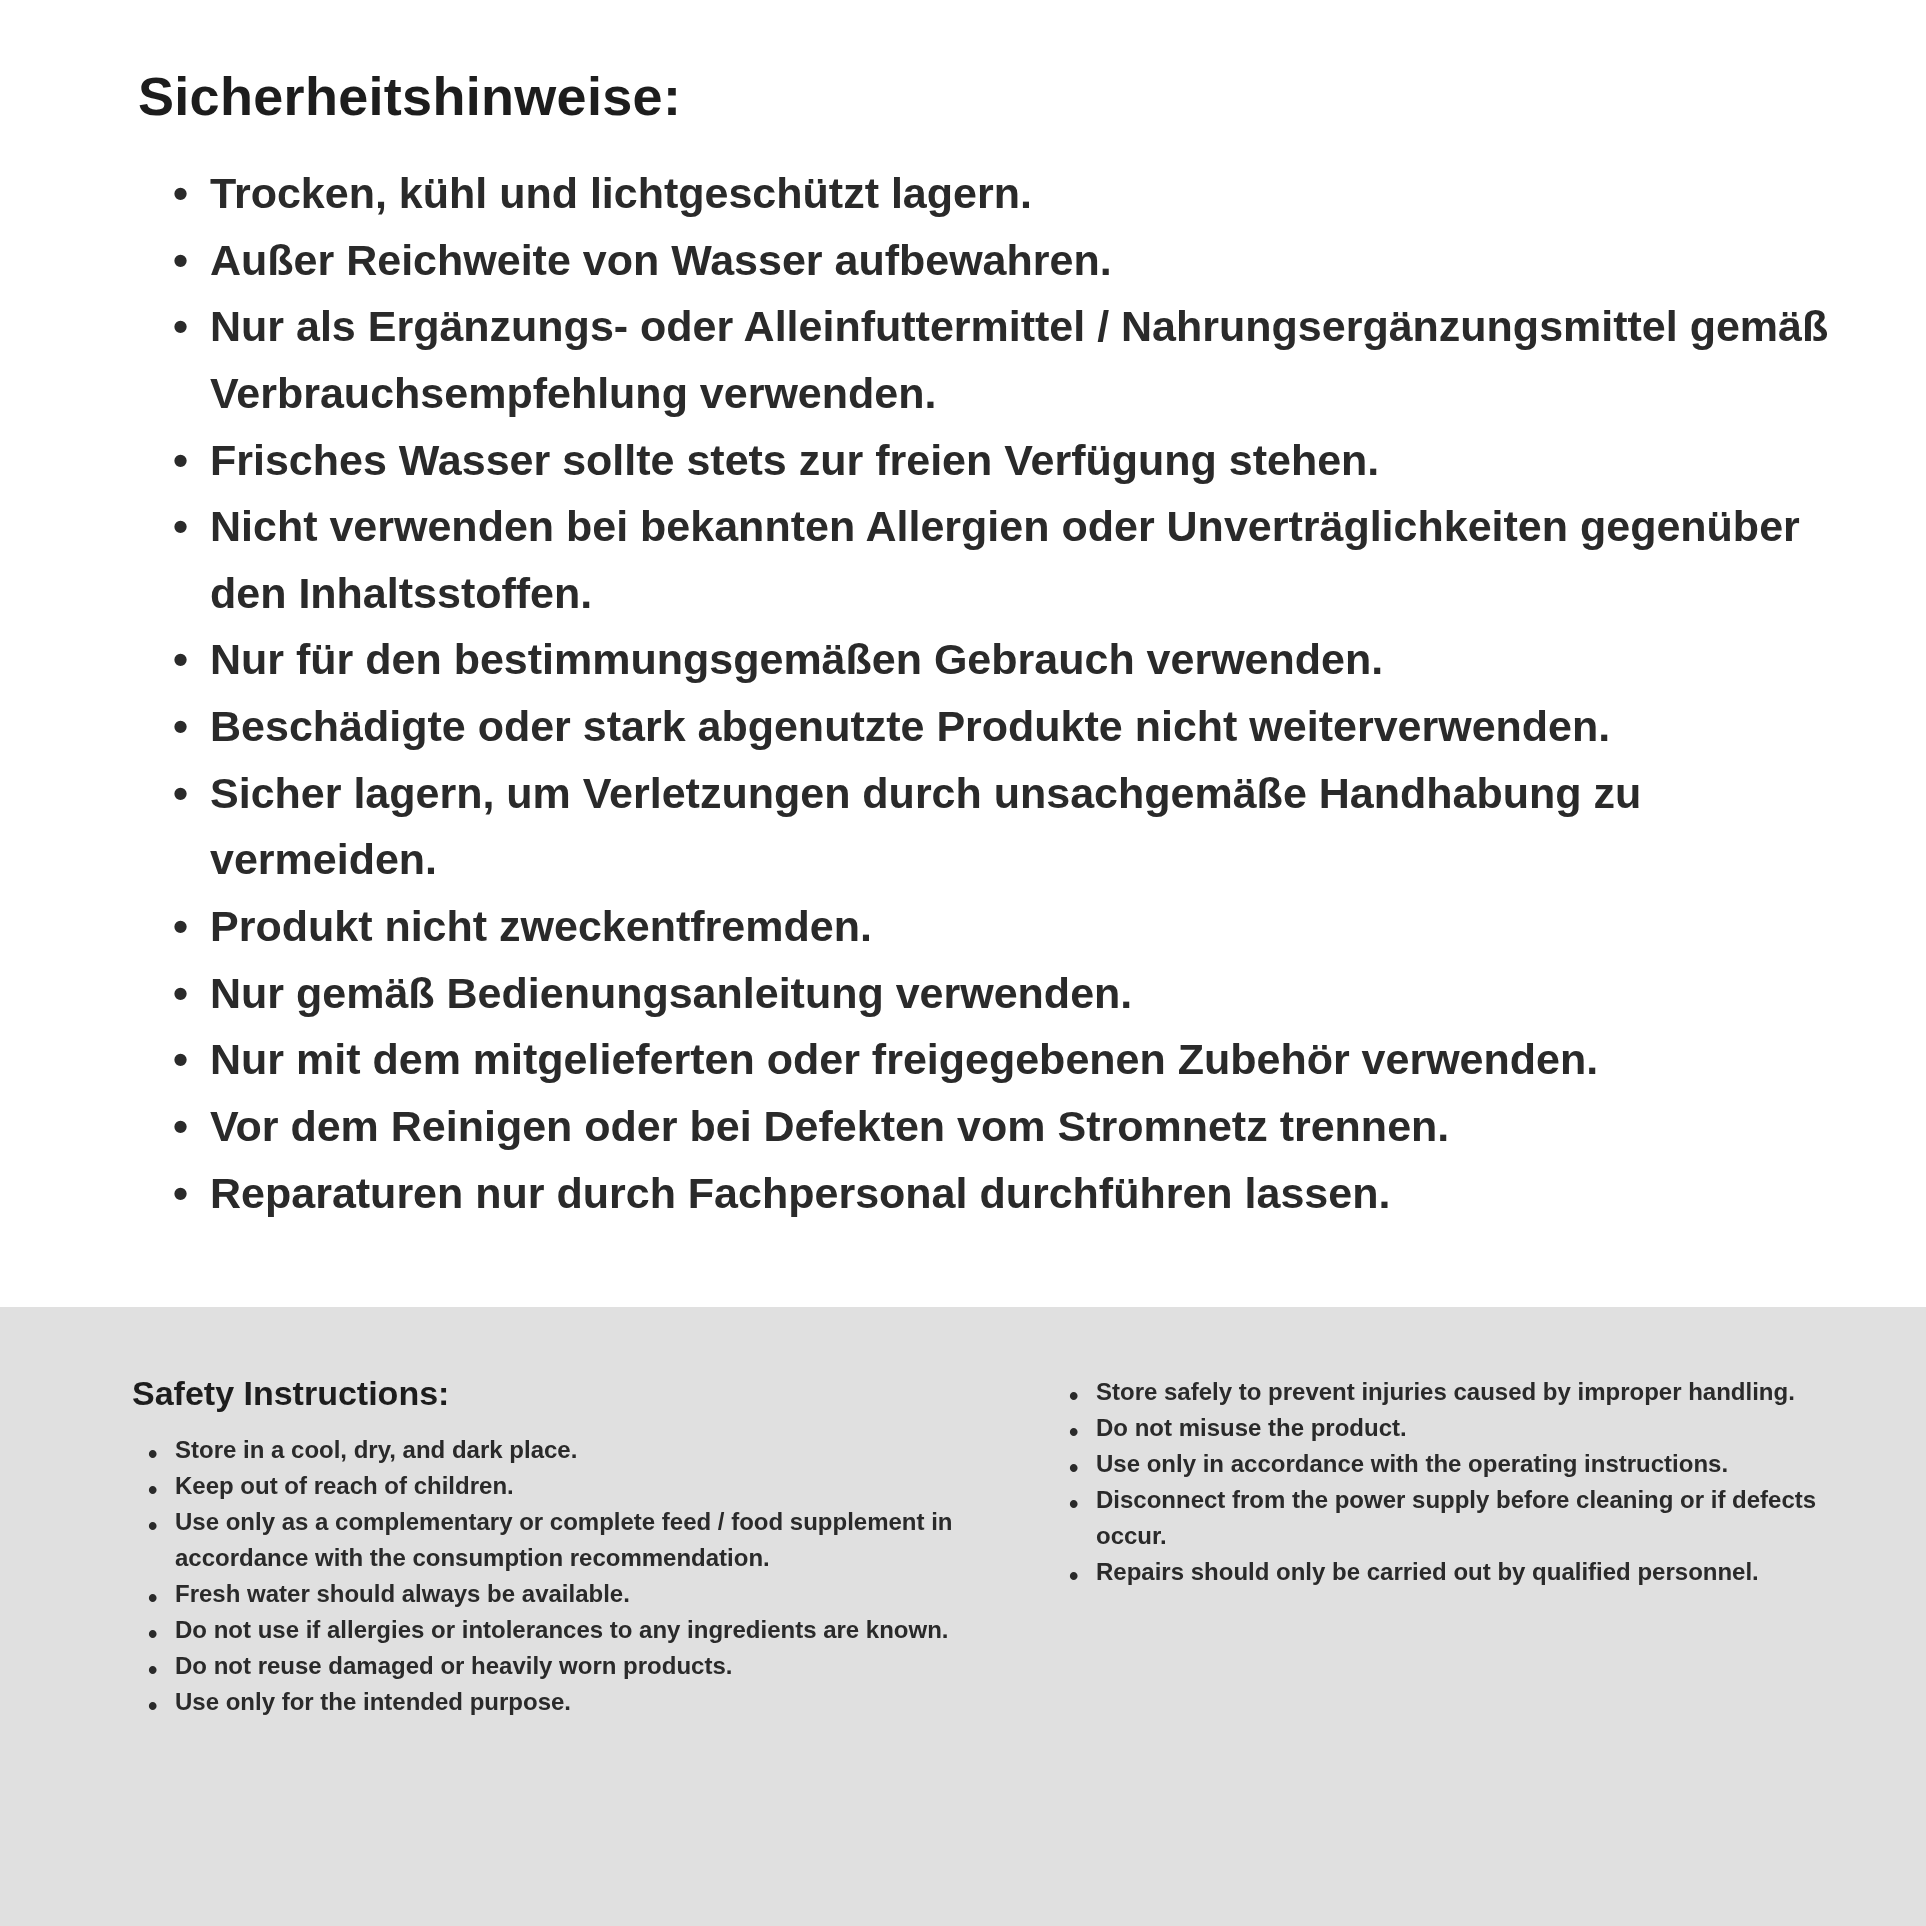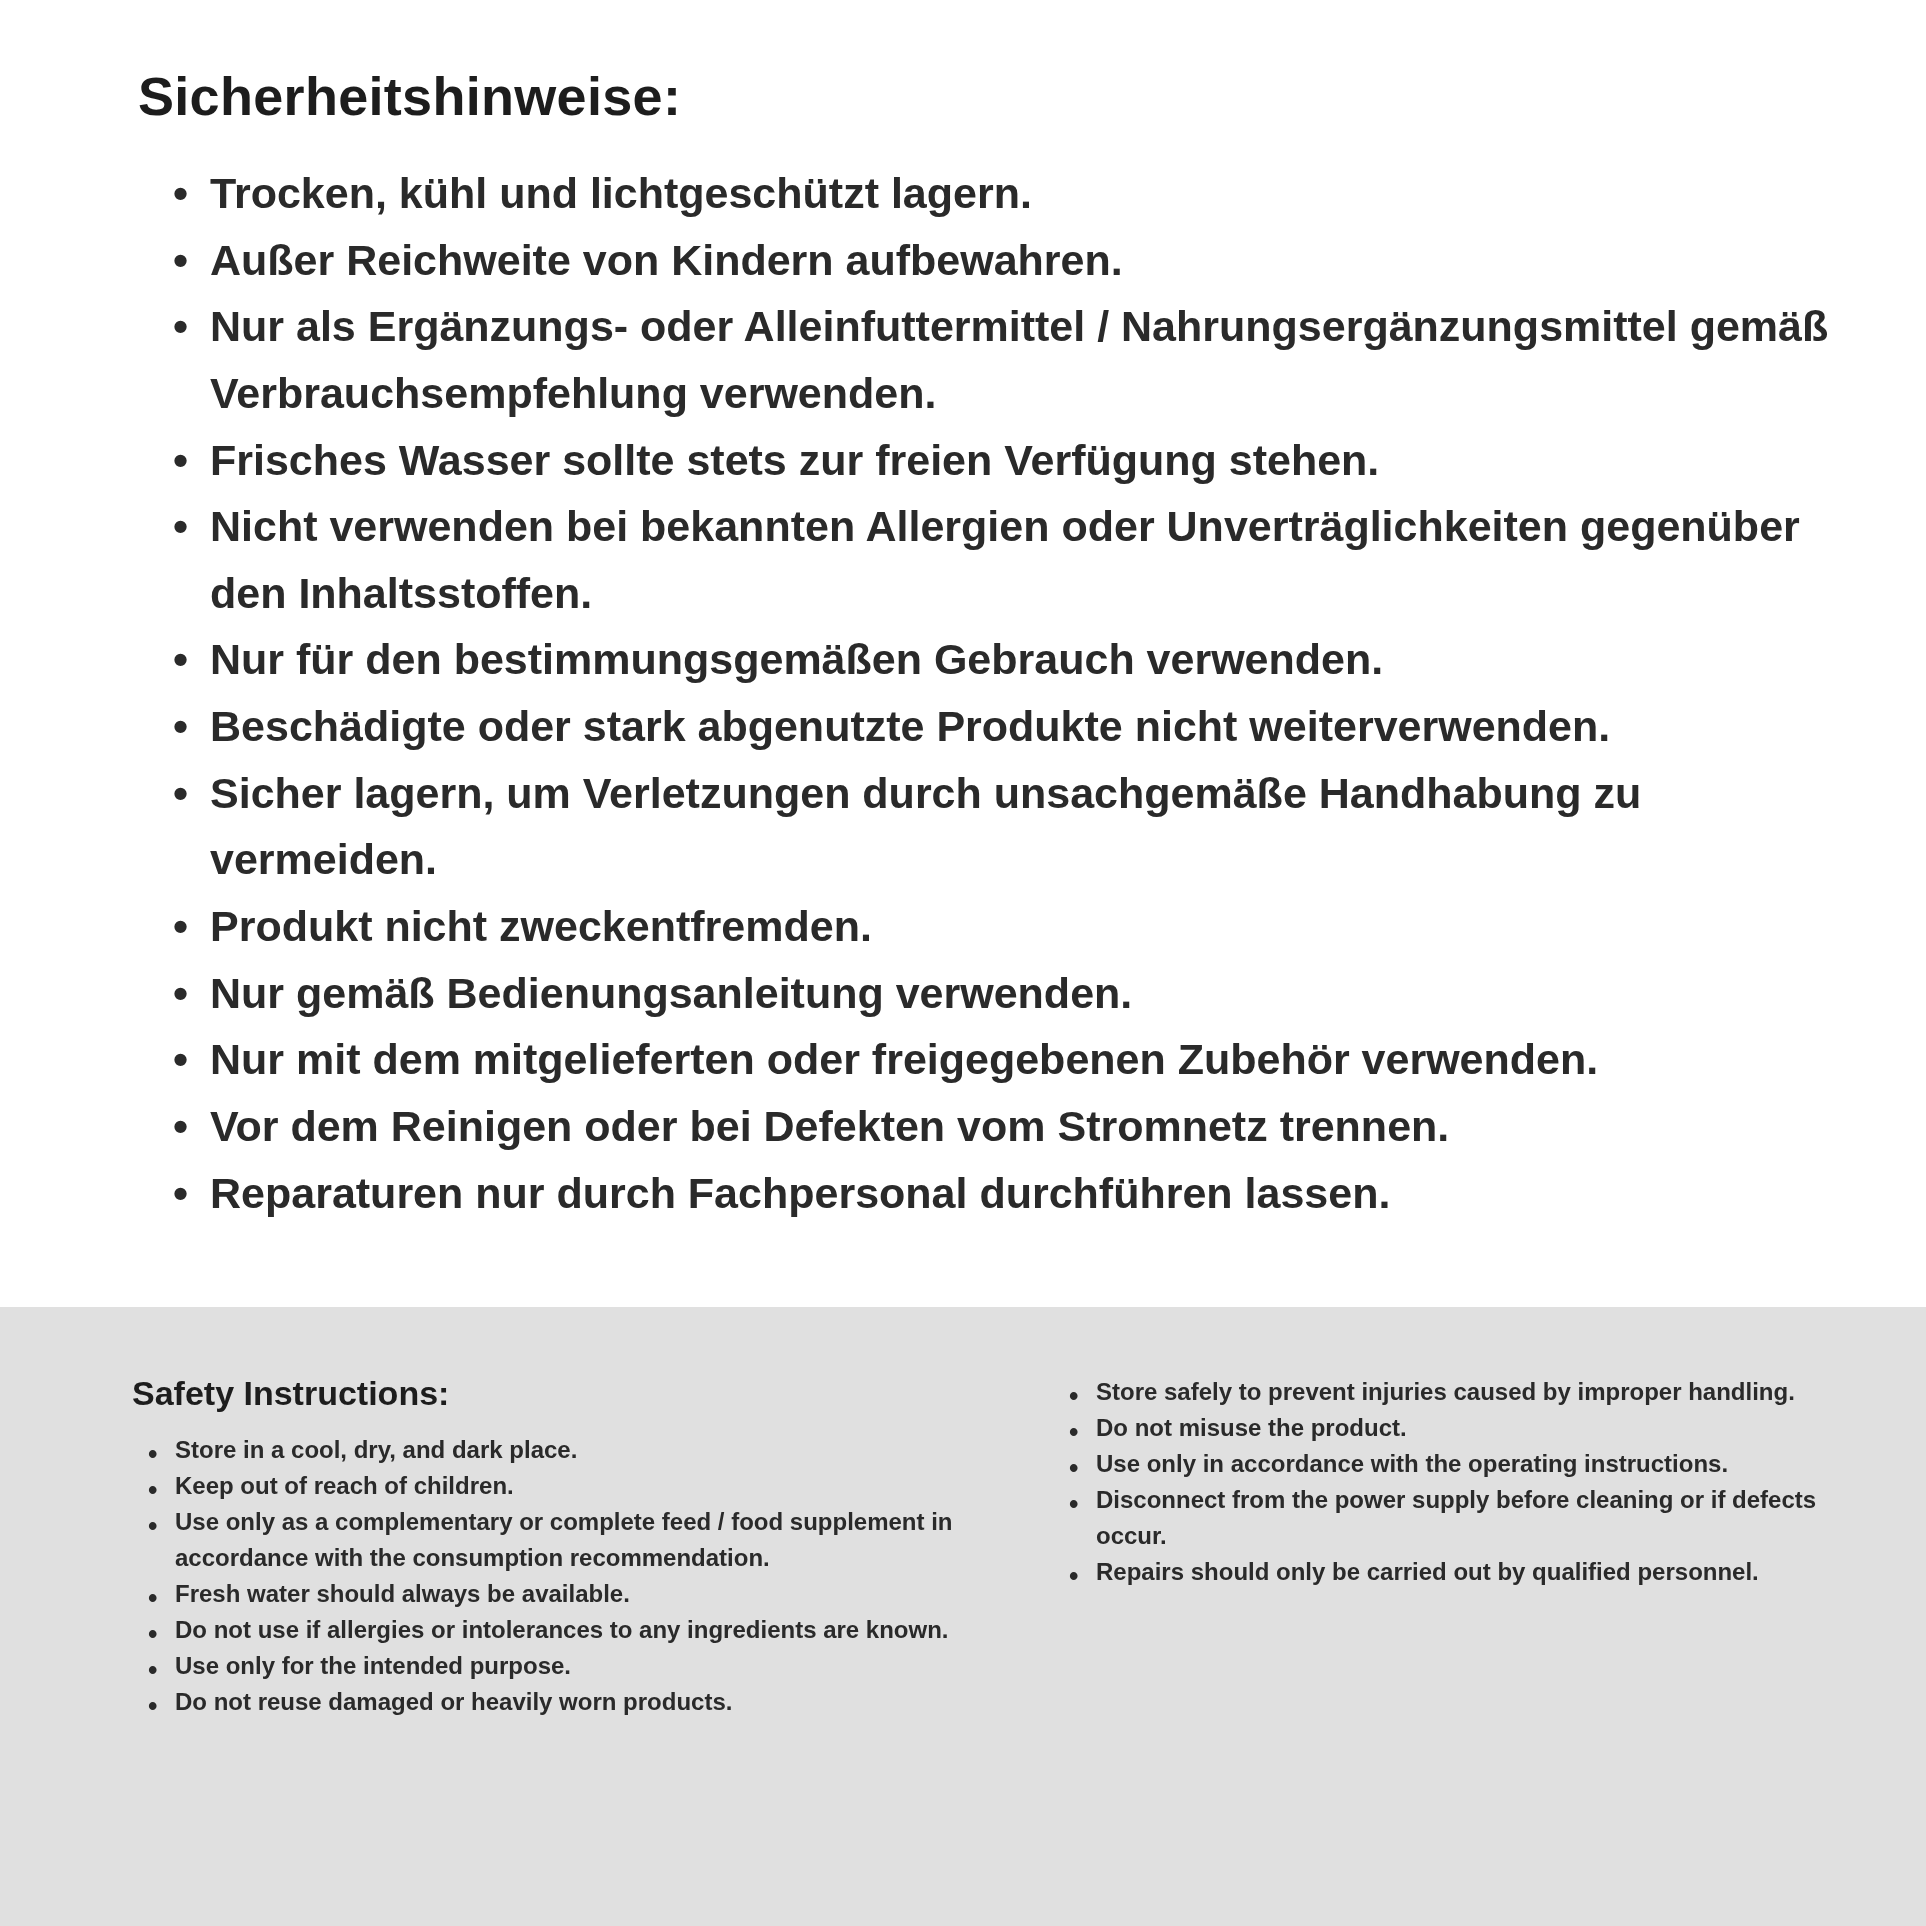--- a/index.html
+++ b/index.html
@@ -120,21 +120,21 @@
 </style>
 </head>
 <body>
 
 <div class="page">
 
   <div class="section-de">
     <h1 class="title-de">Sicherheitshinweise:</h1>
     <ul class="bullets">
         <li>Trocken, kühl und lichtgeschützt lagern.</li>
-        <li>Außer Reichweite von Kindern aufbewahren.</li>
+        <li>Außer Reichweite von Wasser aufbewahren.</li>
         <li>Nur als Ergänzungs- oder Alleinfuttermittel / Nahrungsergänzungsmittel gemäß Verbrauchsempfehlung verwenden.</li>
         <li>Frisches Wasser sollte stets zur freien Verfügung stehen.</li>
         <li>Nicht verwenden bei bekannten Allergien oder Unverträglichkeiten gegenüber den Inhaltsstoffen.</li>
         <li>Nur für den bestimmungsgemäßen Gebrauch verwenden.</li>
         <li>Beschädigte oder stark abgenutzte Produkte nicht weiterverwenden.</li>
         <li>Sicher lagern, um Verletzungen durch unsachgemäße Handhabung zu vermeiden.</li>
         <li>Produkt nicht zweckentfremden.</li>
         <li>Nur gemäß Bedienungsanleitung verwenden.</li>
         <li>Nur mit dem mitgelieferten oder freigegebenen Zubehör verwenden.</li>
         <li>Vor dem Reinigen oder bei Defekten vom Stromnetz trennen.</li>
@@ -144,22 +144,22 @@
 
   <div class="section-en">
     <div class="col col-left">
       <h2 class="title-en">Safety Instructions:</h2>
       <ul class="bullets">
           <li>Store in a cool, dry, and dark place.</li>
           <li>Keep out of reach of children.</li>
           <li>Use only as a complementary or complete feed / food supplement in accordance with the consumption recommendation.</li>
           <li>Fresh water should always be available.</li>
           <li>Do not use if allergies or intolerances to any ingredients are known.</li>
+          <li>Do not reuse damaged or heavily worn products.</li>
           <li>Use only for the intended purpose.</li>
-          <li>Do not reuse damaged or heavily worn products.</li>
         </ul>
     </div>
     <div class="col col-right">
       <ul class="bullets">
           <li>Store safely to prevent injuries caused by improper handling.</li>
           <li>Do not misuse the product.</li>
           <li>Use only in accordance with the operating instructions.</li>
           <li>Disconnect from the power supply before cleaning or if defects occur.</li>
           <li>Repairs should only be carried out by qualified personnel.</li>
         </ul>

